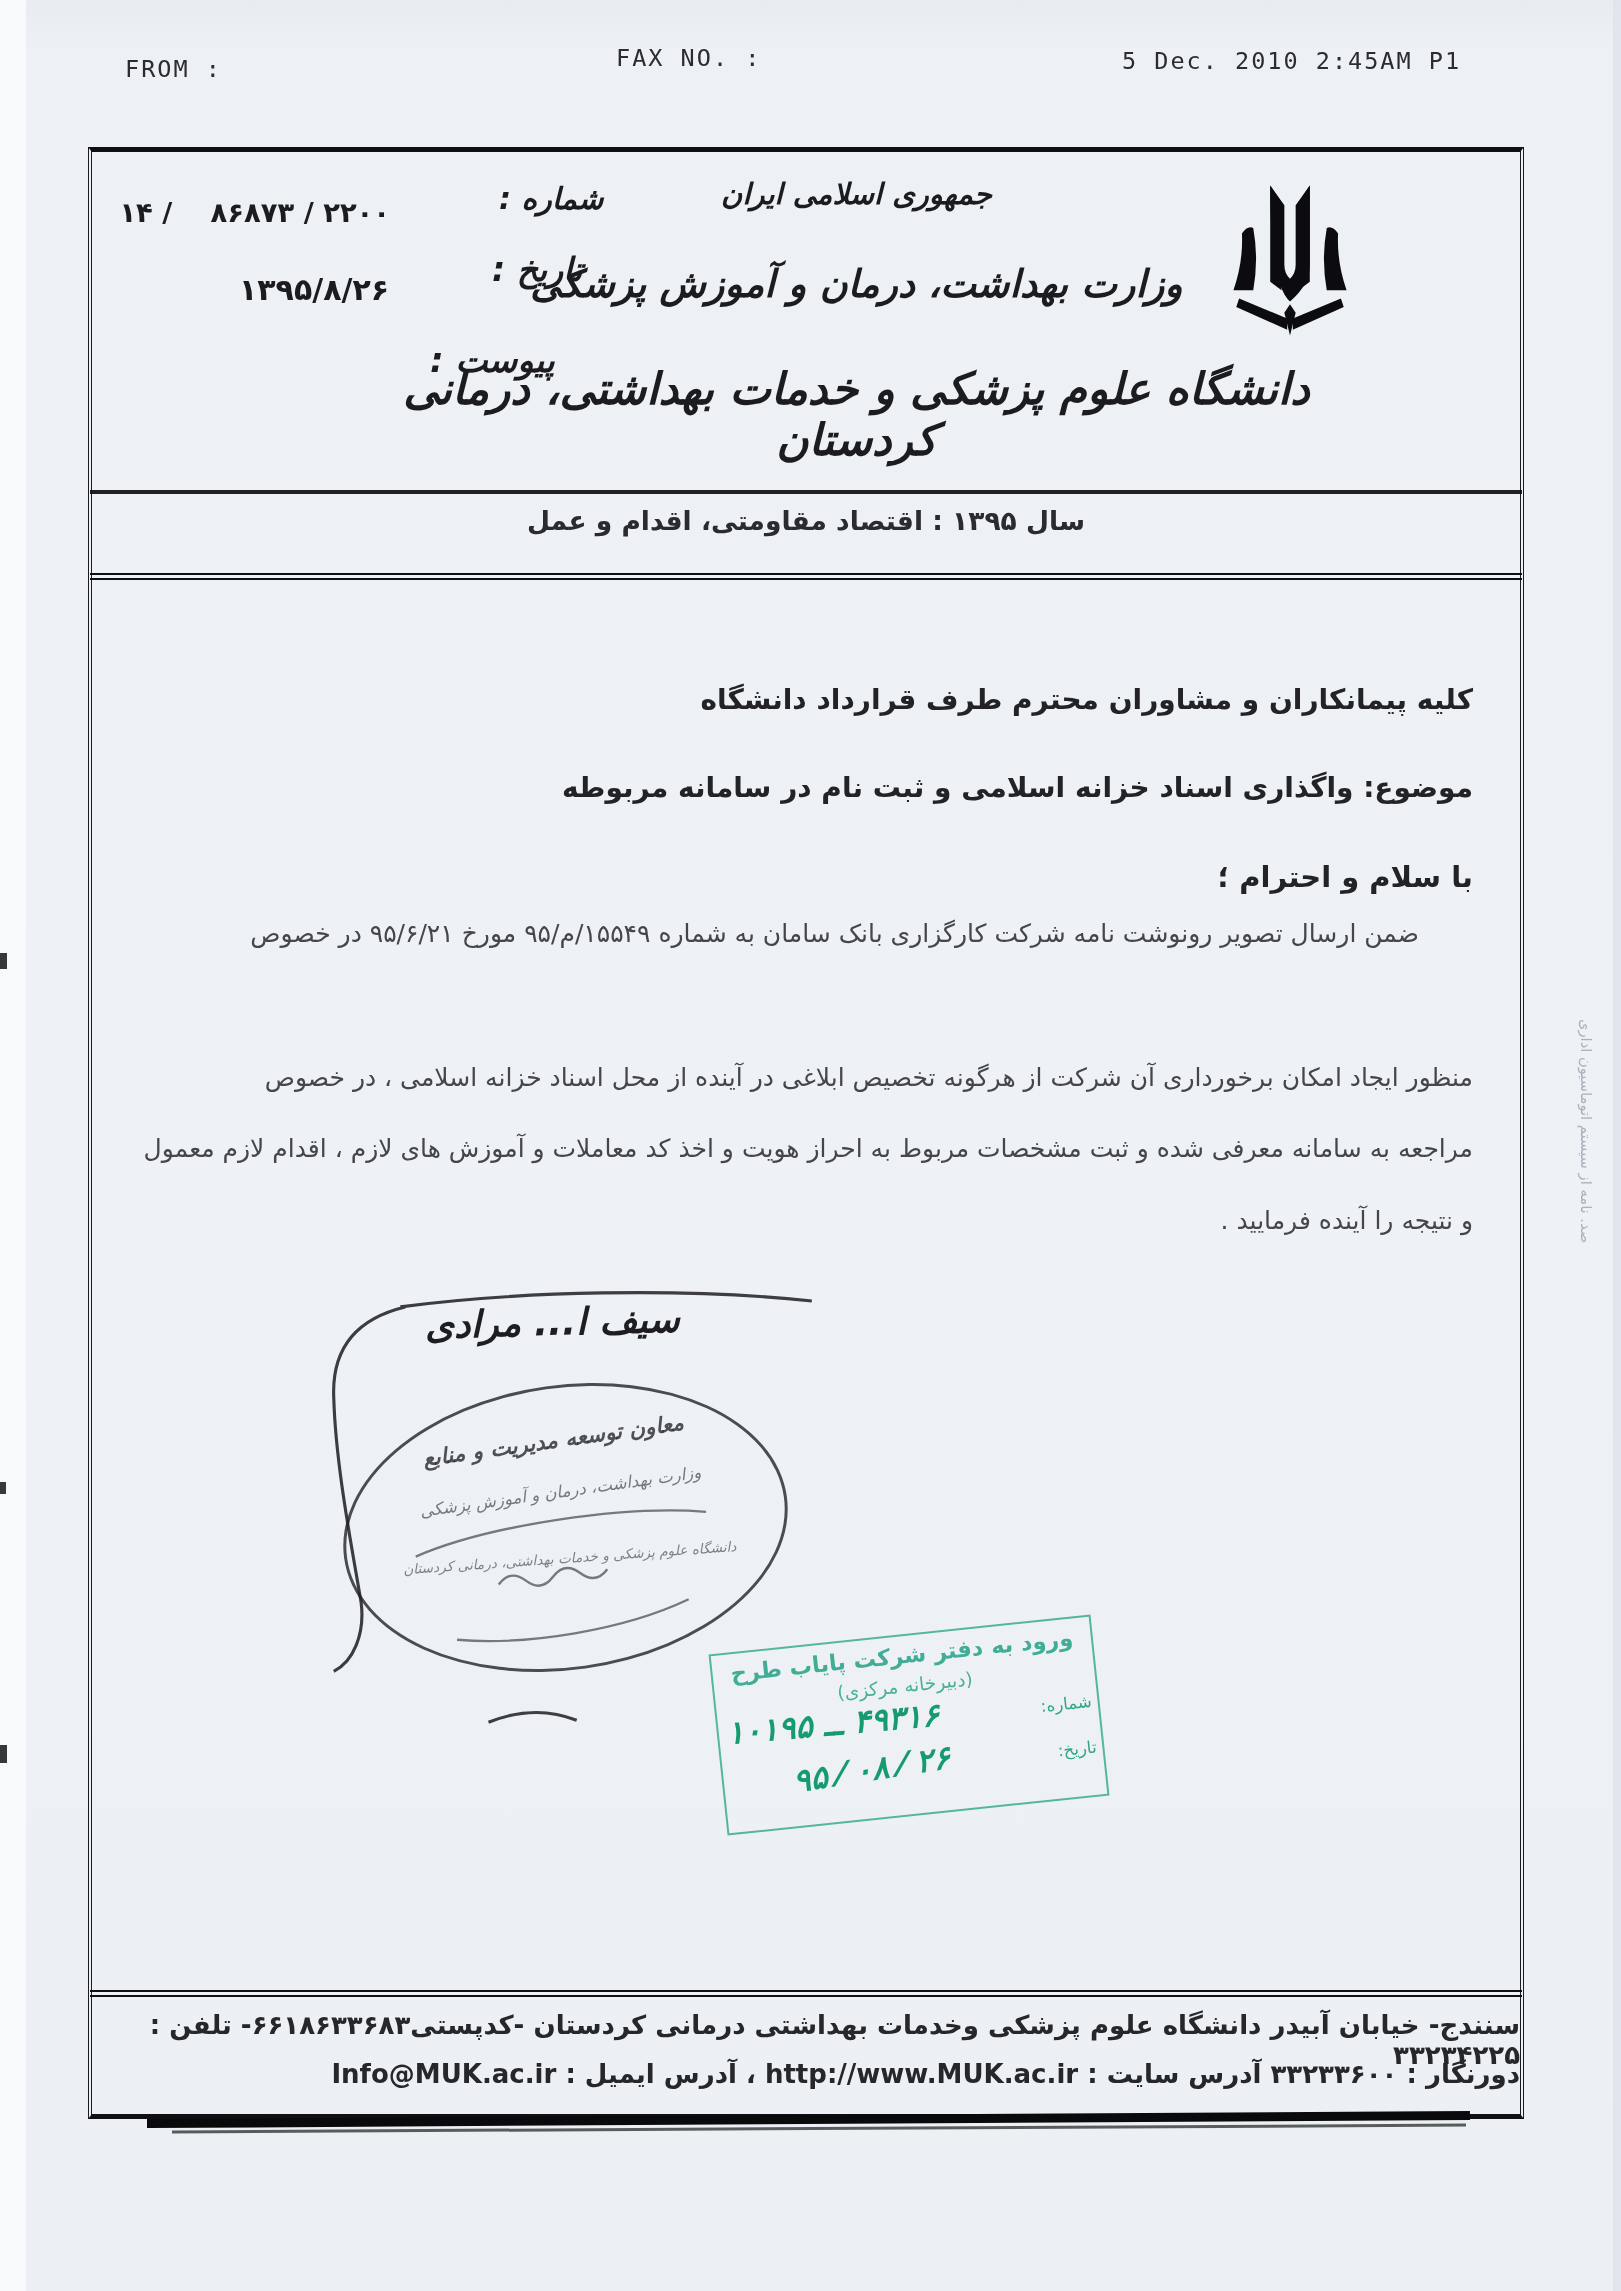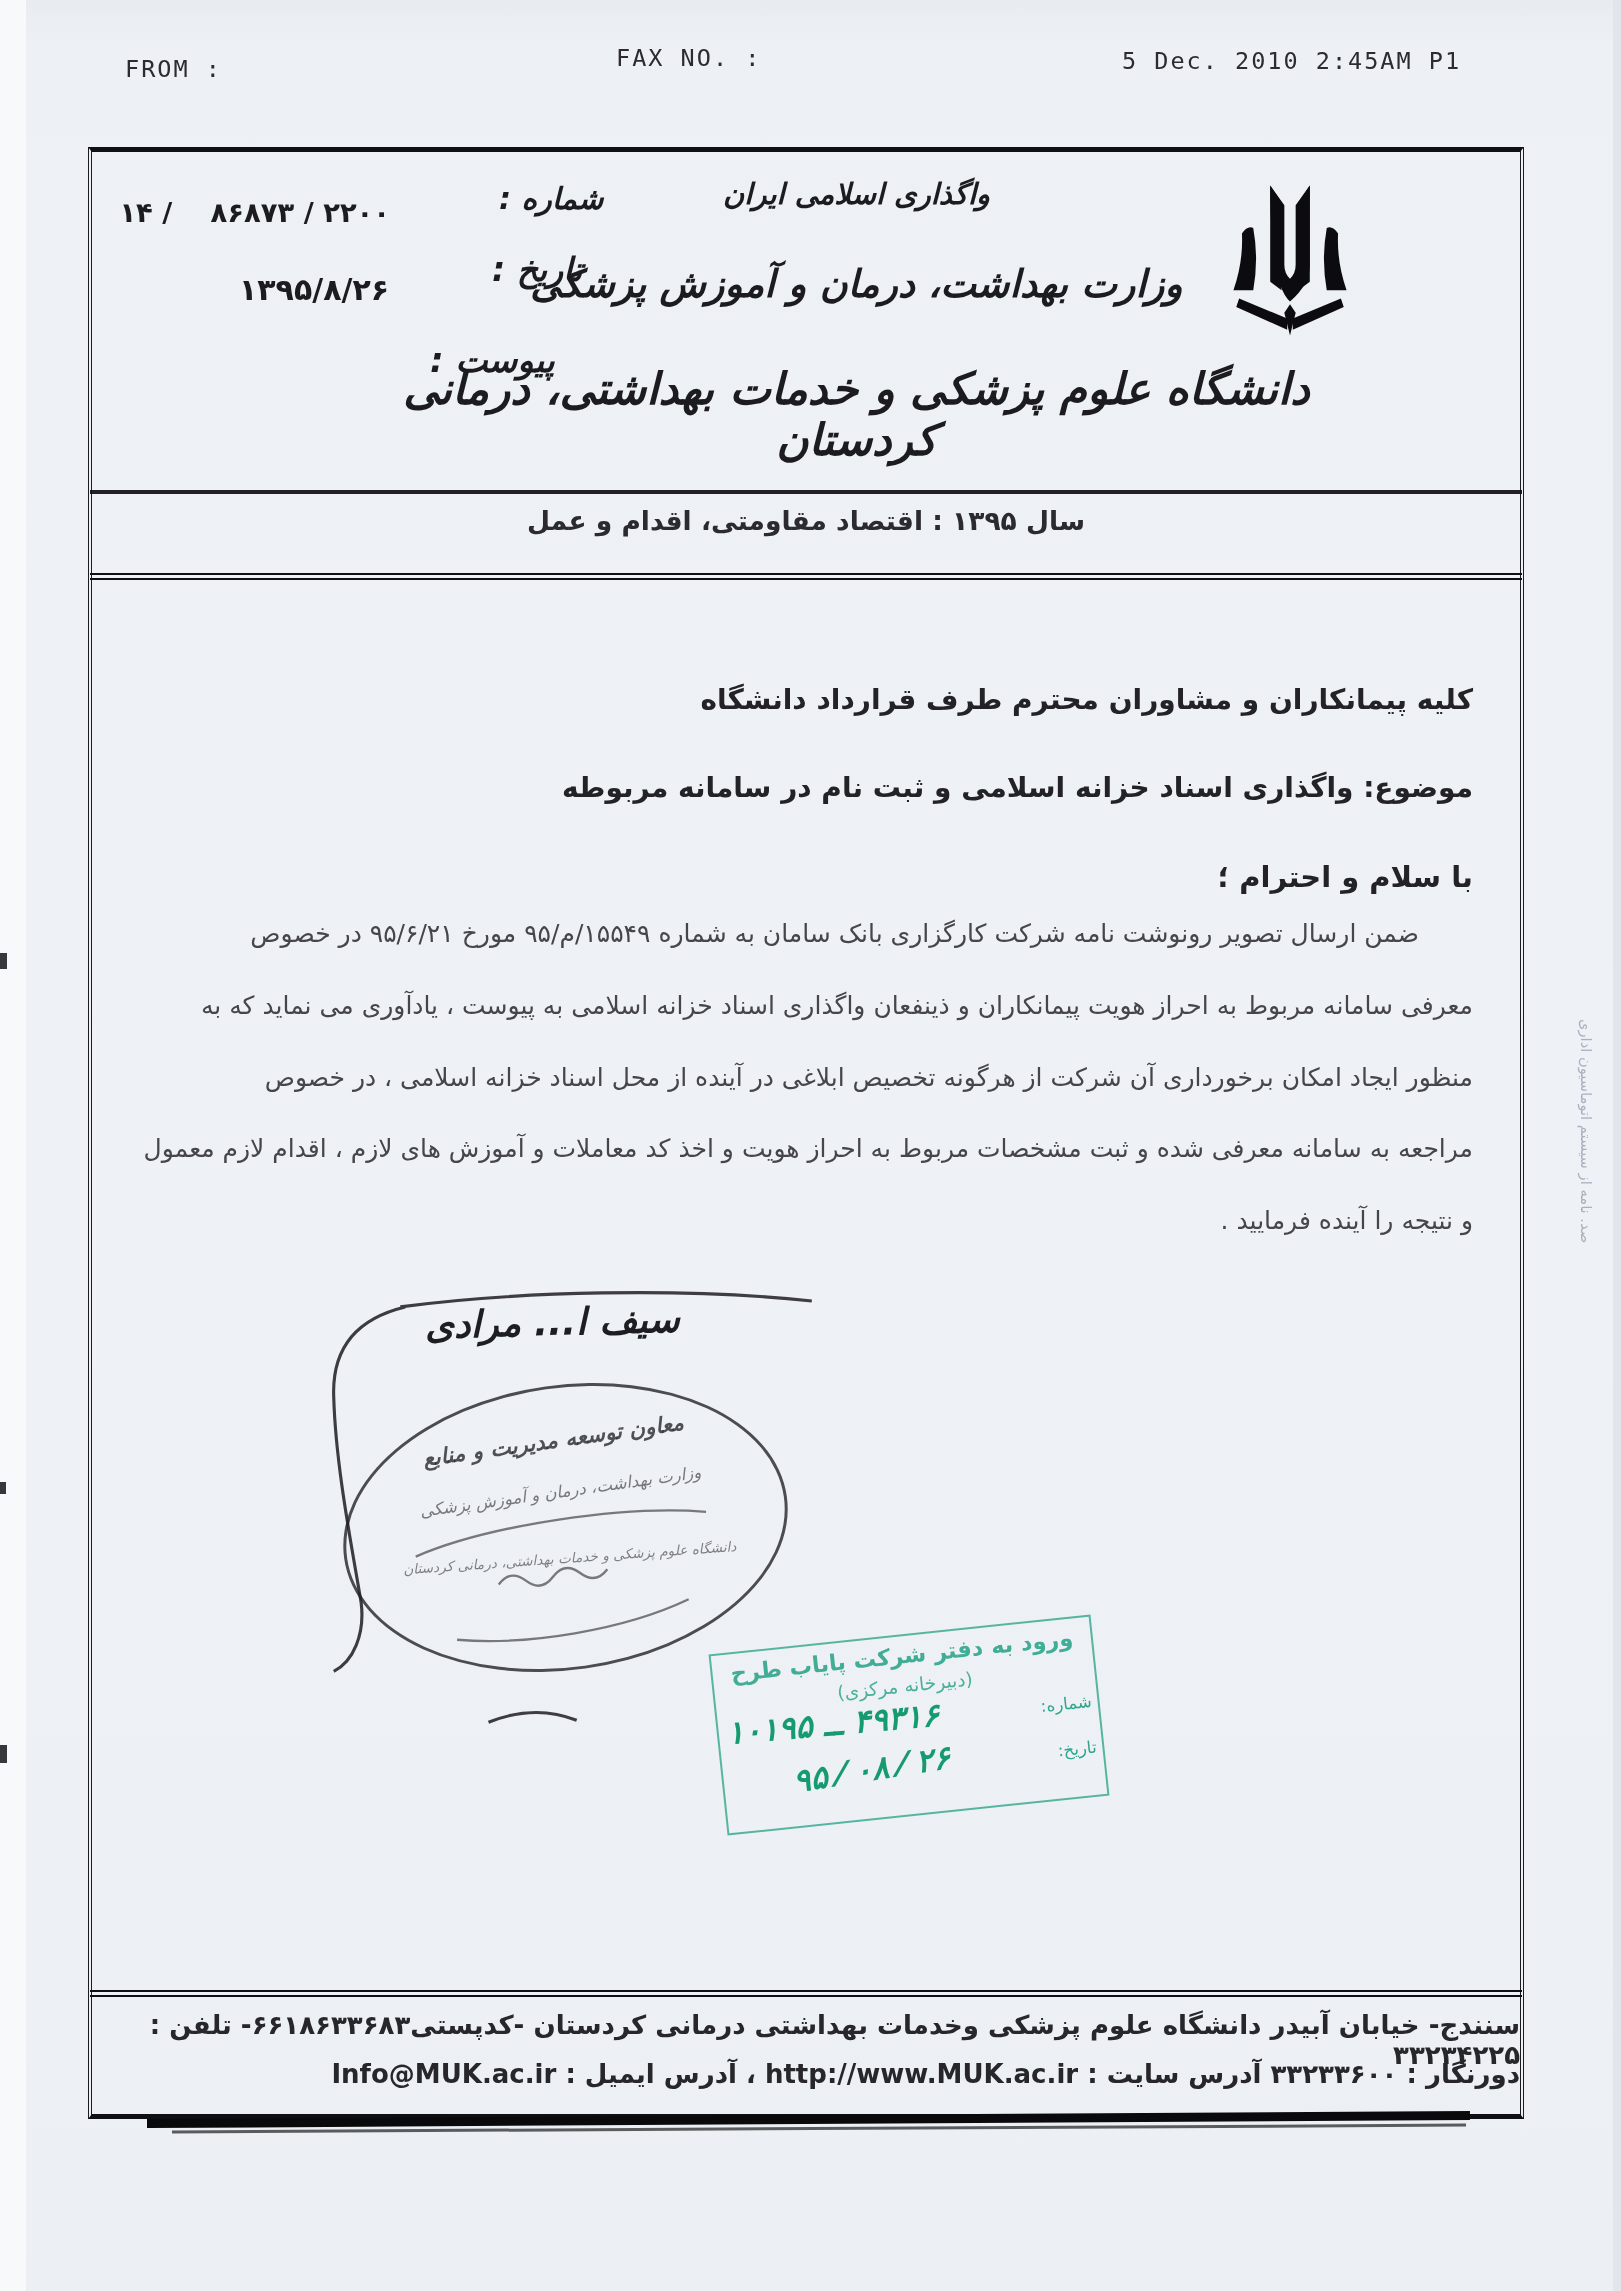--- a/index.html
+++ b/index.html
@@ -71,21 +71,21 @@
           <path d="M64 6 L64 74 L56 80 L56 18 Z"></path>
           <path d="M24 36 Q28 58 24 80 L10 80 Q17 60 16 40 Q20 34 24 36 Z"></path>
           <path d="M76 36 Q72 58 76 80 L90 80 Q83 60 84 40 Q80 34 76 36 Z"></path>
           <path d="M48 108 L12 92 L14 86 L48 100 Z"></path>
           <path d="M52 108 L88 92 L86 86 L52 100 Z"></path>
           <path d="M46 96 L50 112 L54 96 L50 90 Z"></path>
         </g>
       </svg>
     </div>
 
-    <div class="abs rtl lh-center calli" style="top:24.5px;font-size:29px;">واگذاری اسلامی ایران</div>
+    <div class="abs rtl lh-center calli" style="top:24.5px;font-size:29px;">جمهوری اسلامی ایران</div>
     <div class="abs rtl lh-center calli" style="top:110px;font-size:38px;">وزارت بهداشت، درمان و آموزش پزشکی</div>
     <div class="abs rtl lh-center calli" style="top:211px;font-size:44px;">دانشگاه علوم پزشکی و خدمات بهداشتی، درمانی کردستان</div>
 
     <div class="abs rtl calli lh-label" style="left:407px;top:29px;">شماره :</div>
     <div class="abs hdr-val" style="left:27.4px;top:45px;font-size:27.4px;letter-spacing:2px;">
       <span class="ltr">۱۴ /    ۸۶۸۷۳ / ۲۲۰۰</span>
     </div>
     <div class="abs rtl calli" style="left:400px;top:98px;font-size:33px;">تاریخ :</div>
     <div class="abs hdr-val" style="left:147px;top:120px;font-size:30px;letter-spacing:1px;">
       <span class="ltr">۱۳۹۵/۸/۲۶</span>
@@ -94,21 +94,20 @@
 
     <div class="abs rule-solid" style="top:338px;"></div>
     <div class="abs rtl" style="top:353px;left:0;width:100%;text-align:center;font-weight:bold;font-size:26.5px;color:#2a2a30;">سال ۱۳۹۵ : اقتصاد مقاومتی، اقدام و عمل</div>
     <div class="abs rule-double" style="top:421px;"></div>
 
     <div class="abs rtl heading" style="top:531px;">کلیه پیمانکاران و مشاوران محترم طرف قرارداد دانشگاه</div>
     <div class="abs rtl heading" style="top:619px;">موضوع: واگذاری اسناد خزانه اسلامی و ثبت نام در سامانه مربوطه</div>
     <div class="abs rtl heading" style="top:708px;font-size:29px;">با سلام و احترام ؛</div>
 
     <div class="abs rtl bodyline" style="top:767px;padding-right:54px;">ضمن ارسال تصویر رونوشت نامه شرکت کارگزاری بانک سامان به شماره ۱۵۵۴۹/م/۹۵ مورخ ۹۵/۶/۲۱ در خصوص</div>
-    <div class="abs rtl bodyline" style="top:839px;">معرفی سامانه مربوط به احراز هویت پیمانکاران و ذینفعان واگذاری اسناد خزانه اسلامی به پیوست ، یادآوری می نماید که به</div>
     <div class="abs rtl bodyline" style="top:982px;">مراجعه به سامانه معرفی شده و ثبت مشخصات مربوط به احراز هویت و اخذ کد معاملات و آموزش های لازم ، اقدام لازم معمول</div>
     <div class="abs rtl bodyline" style="top:911px;">منظور ایجاد امکان برخورداری آن شرکت از هرگونه تخصیص ابلاغی در آینده از محل اسناد خزانه اسلامی ، در خصوص</div>
     <div class="abs rtl bodyline" style="top:1054px;">و نتیجه را آینده فرمایید .</div>
 
     <div class="abs rtl calli" style="left:333px;top:1149px;font-size:37px;transform:rotate(-1.5deg);color:#1d1d22;">سیف ا... مرادی</div>
 
     <svg class="abs" style="left:132px;top:1098px;" width="627" height="490" viewBox="0 0 640 500">
       <g fill="none" stroke="#1d1d22" stroke-width="3.2" opacity=".85">
         <path d="M600 52 C 470 38 300 42 180 58"></path>
         <path d="M185 58 C 135 70 110 100 112 150 C 114 220 130 300 140 360 C 144 392 132 420 112 430"></path>

